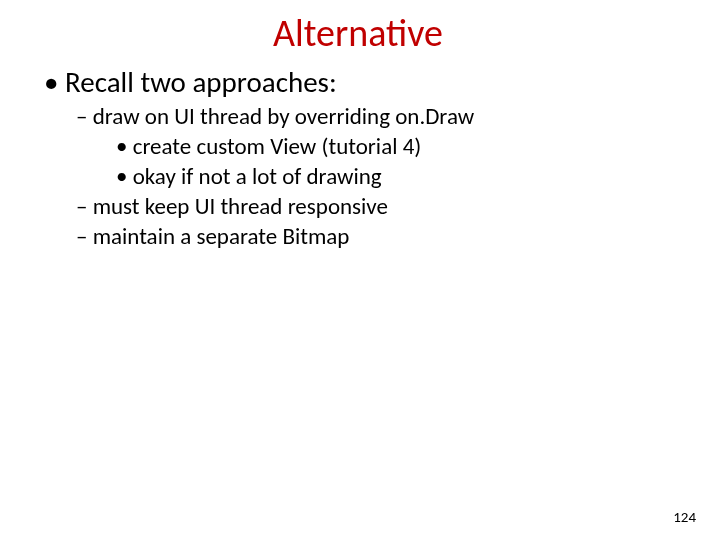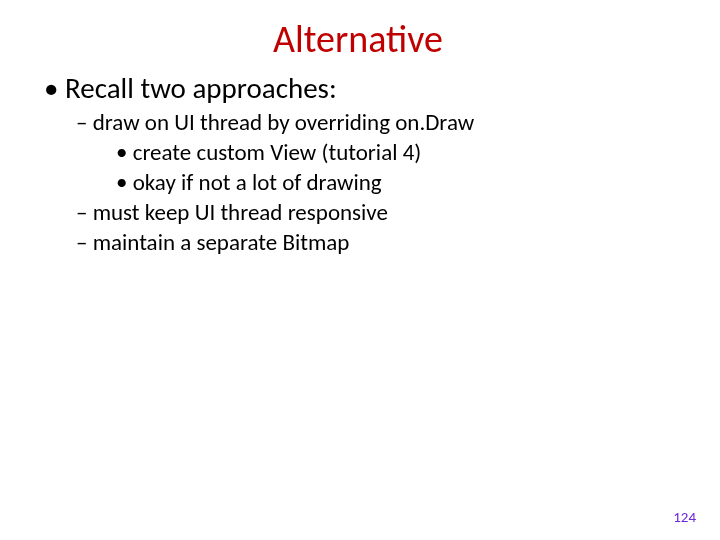--- a/index.html
+++ b/index.html
@@ -10,21 +10,21 @@
     background: #ffffff;
     font-family: Calibri, "Segoe UI", Arial, sans-serif;
     color: #000000;
     position: relative;
     overflow: hidden;
   }
   .slide {
     box-sizing: border-box;
     width: 716px;
     height: 540px;
-    padding: 16px 36px 0 36px;
+    padding: 10px 36px 0 36px;
     position: relative;
   }
   .title {
     text-align: center;
     font-size: 38px;
     color: #c00000;
     margin: 0 0 6px 0;
     font-weight: 400;
   }
   .bullet-l1 {
@@ -46,21 +46,21 @@
     margin: 2px 0 2px 80px;
   }
   .bullet-l3::before {
     content: "• ";
   }
   .page-number {
     position: absolute;
     right: 20px;
     bottom: 14px;
     font-size: 15px;
-    color: #6d28d9;
+    color: #000000;
   }
 </style>
 </head>
 <body>
 
 <div class="slide">
 
   <h1 class="title">Alternative</h1>
 
   <div class="bullet-l1">Recall two approaches:</div>

